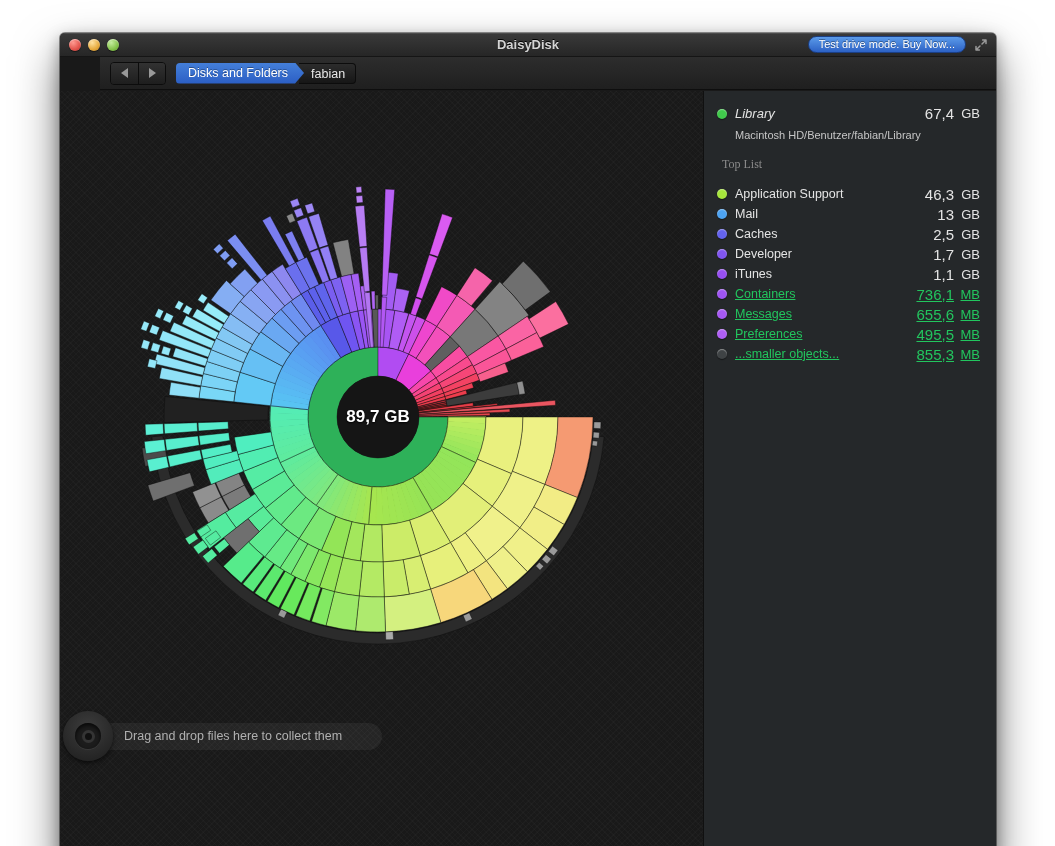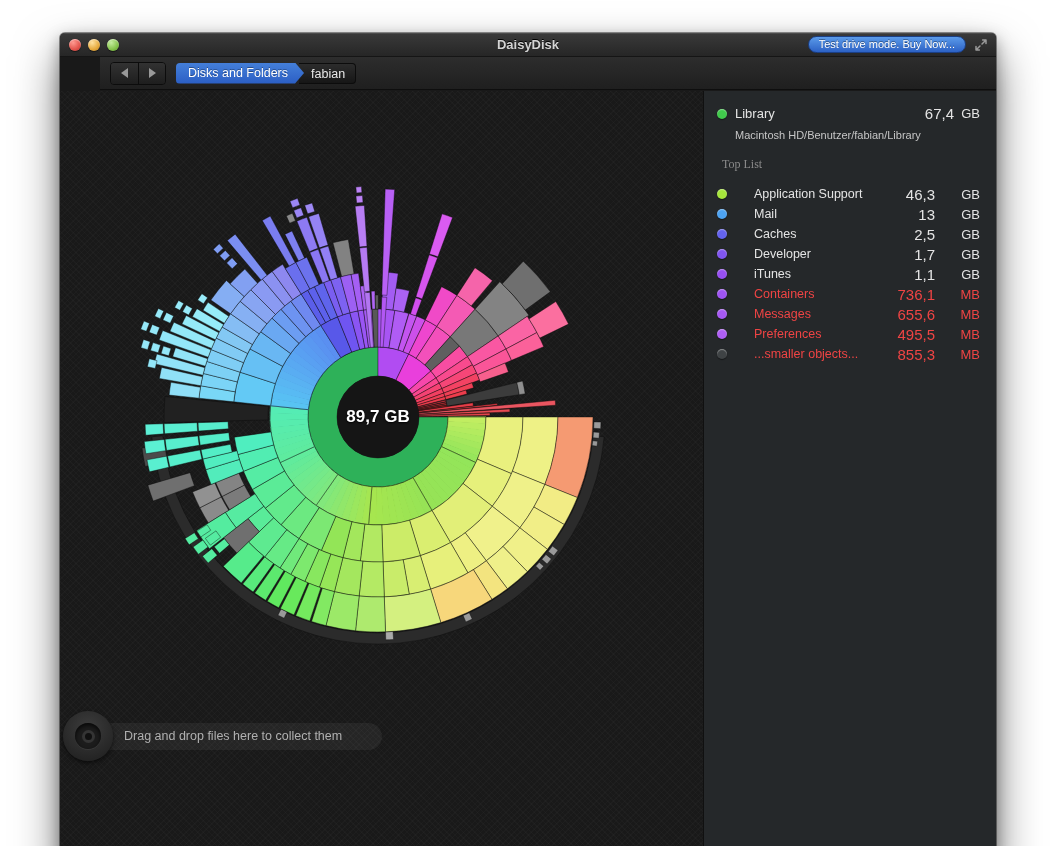--- a/index.html
+++ b/index.html
@@ -102,29 +102,29 @@
   }
 
   
   .sidebar {
     width:293px; height:100%; background:#25282a; border-left:1px solid #101010;
     padding:14px 16px 0 13px; color:#e4e4e4;
   }
   .sel-row { display:flex; align-items:center; }
   .dot { width:10px; height:10px; border-radius:50%; flex:0 0 10px; margin-right:8px;
          box-shadow: inset 0 1px 1px rgba(255,255,255,0.4), 0 1px 1px rgba(0,0,0,0.4); }
-  .sel-name { font-size:13px; flex:1; }
+  .sel-name { font-size:13px; flex:1;font-style:italic; }
   .val { font-size:15px; text-align:right; min-width:40px; }
   .unit { font-size:13px; width:26px; text-align:right; }
   .sel-path { margin:7px 0 0 18px; font-size:11px; color:#c6c6c6; }
   .toplist-label { margin:16px 0 4px 5px; font-size:12px; color:#8b8b8b;font-family:Liberation Serif, serif; }
   .toplist { margin-top:12px; }
-  .row { display:flex; align-items:center; height:20px;gap:19px; }
+  .row { display:flex; align-items:center; height:20px; }
   .row .name { font-size:12.5px; flex:1; }
-  .row.dim { color:#ef4444; }
+  .row.dim { color:#22c55e;text-decoration:underline; }
 </style>
 </head>
 <body>
 
 <div class="window">
 
   <div class="titlebar">
     <div class="traffic">
       <span class="light red"></span>
       <span class="light yellow"></span>

